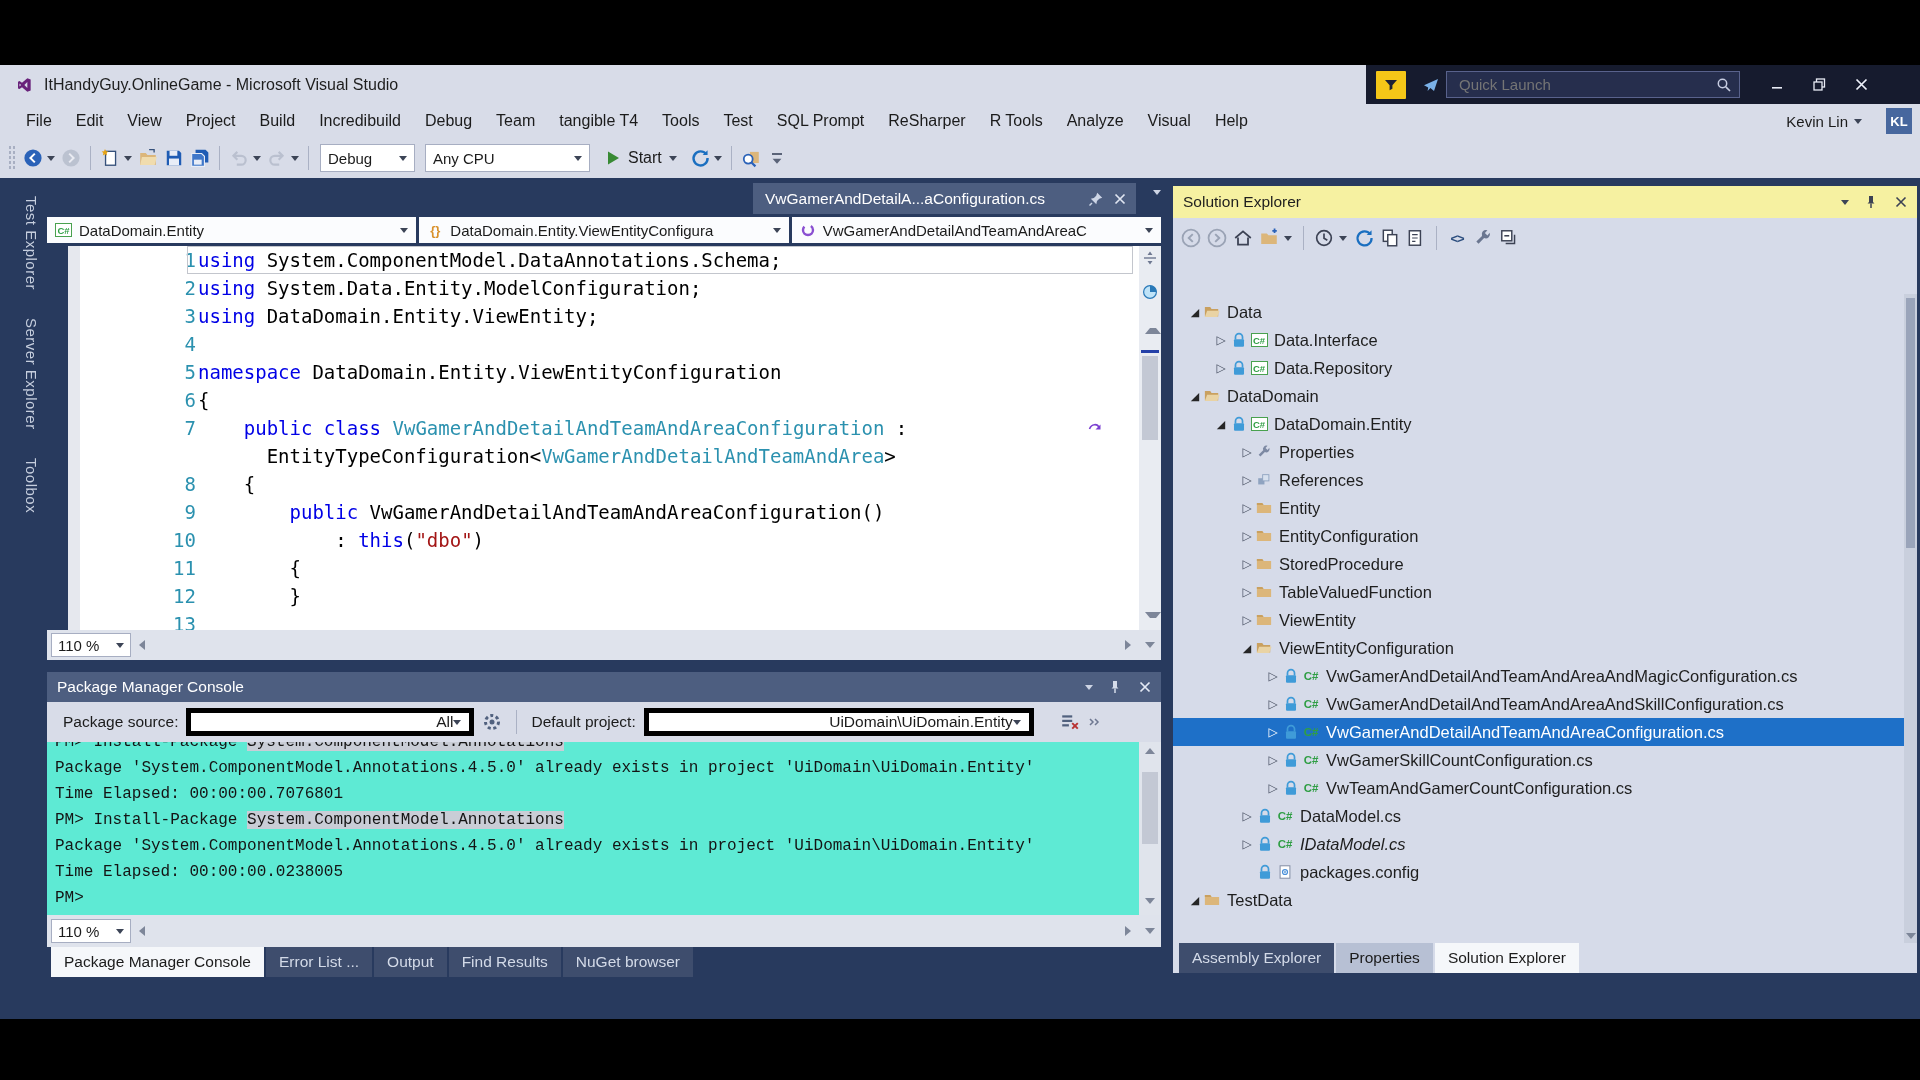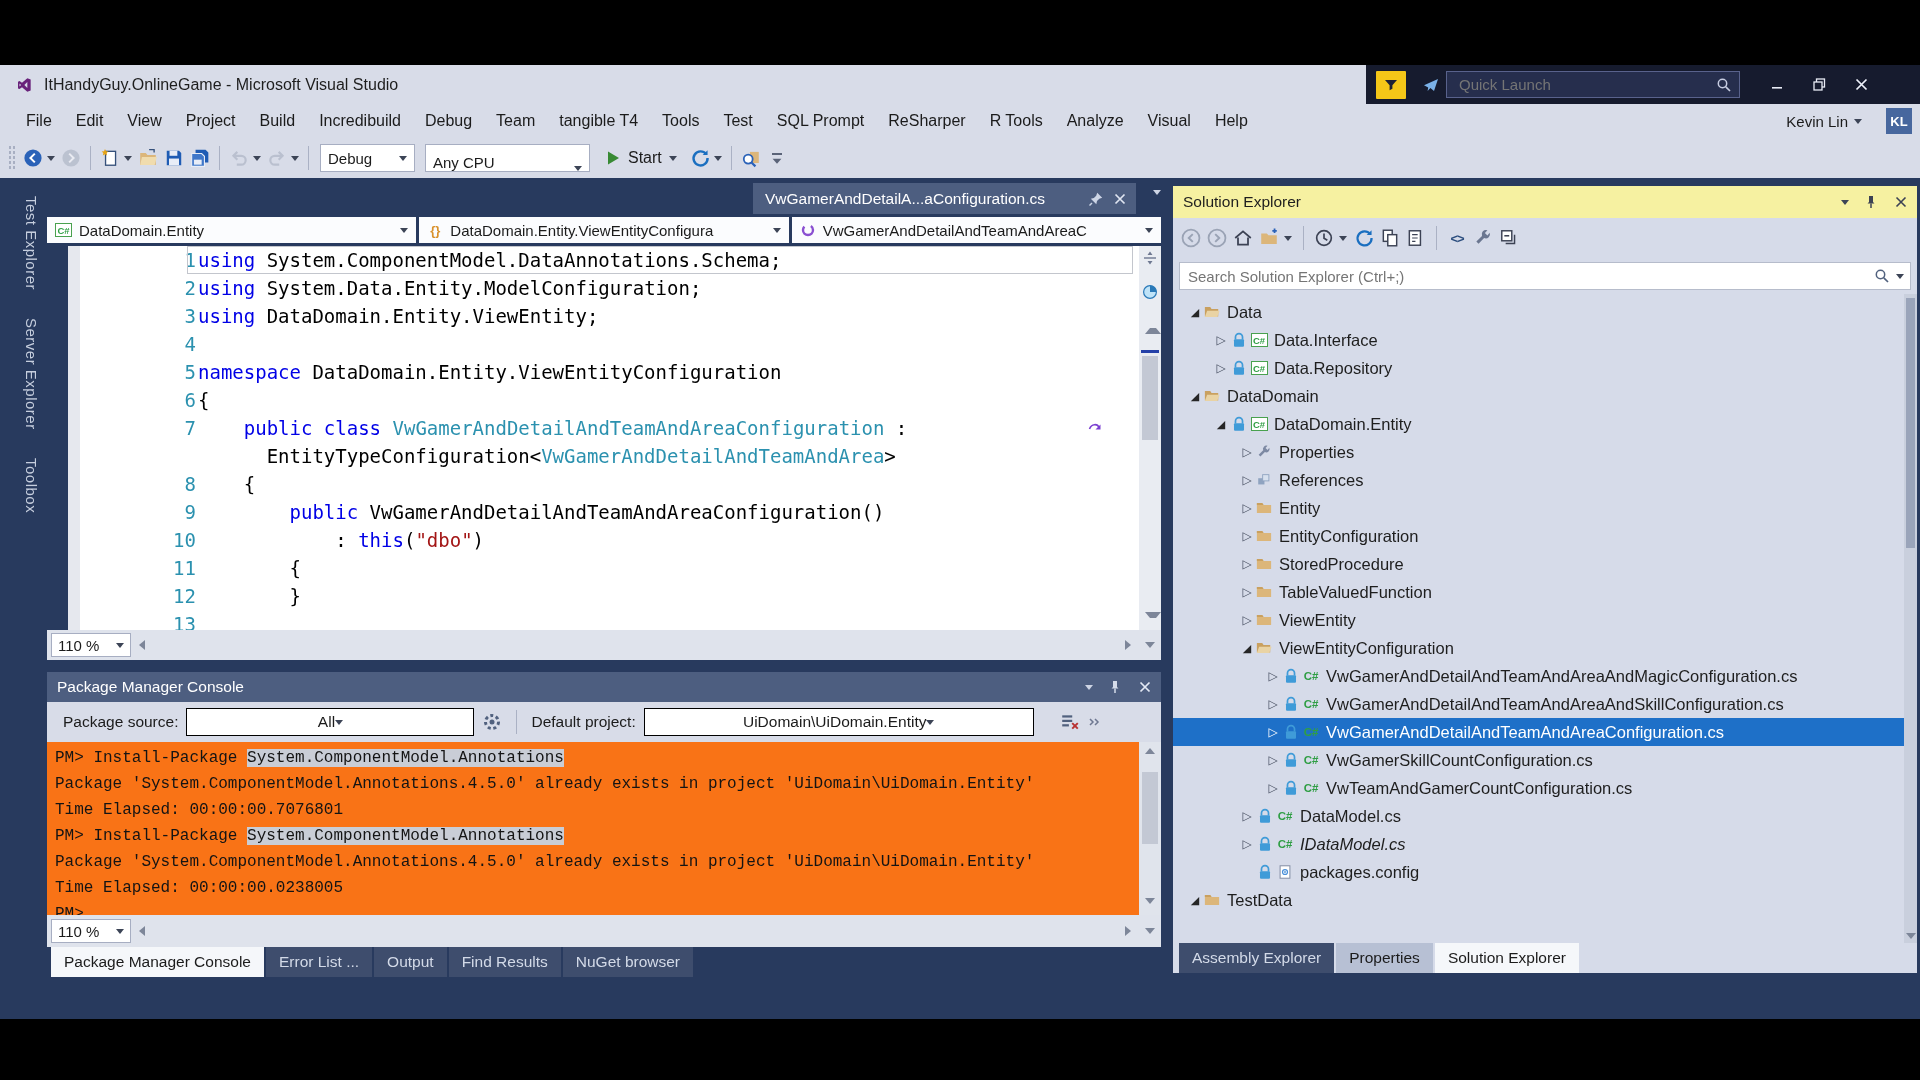--- a/index.html
+++ b/index.html
@@ -75,24 +75,24 @@
            display:flex;align-items:center;justify-content:space-between;padding:0 6px;margin-left:4px;}
   .hs-btn{width:22px;height:24px;display:flex;align-items:center;justify-content:center;}
 
   
   .pmc{position:absolute;left:47px;top:494px;width:1114px;height:305px;}
   .panel-title{position:absolute;left:0;top:0;width:100%;height:30px;background:#4d5e80;color:#fff;
                font-size:15.5px;display:flex;align-items:center;padding:0 10px;}
   .pt-icons{position:absolute;right:8px;top:0;height:100%;display:flex;align-items:center;gap:14px;color:#d5dcea;}
   .pmc-tools{position:absolute;left:0;top:30px;width:100%;height:40px;background:#d8dce8;display:flex;align-items:center;padding:0 8px;}
   .pmc-lbl{font-size:15.5px;color:#1b1b1b;margin:0 8px;}
-  .pmc-combo{height:28px;background:#fff;border:1px solid #000000;display:flex;align-items:center;
-             justify-content:center;font-size:15.5px;color:#1b1b1b;padding:0 8px;}
-  .console{position:absolute;left:0;top:70px;width:100%;height:173px;background:#f97316;overflow:hidden;
-           font-family:"Liberation Mono","DejaVu Sans Mono",monospace;font-size:16px;color:#141414;padding:16px 0 0 8px;}
+  .pmc-combo{height:28px;background:#fff;border:5px solid #000000;display:flex;align-items:center;
+             justify-content:flex-end;font-size:15.5px;color:#1b1b1b;padding:0 8px;}
+  .console{position:absolute;left:0;top:70px;width:100%;height:173px;background:#5eead4;overflow:hidden;
+           font-family:"Liberation Mono","DejaVu Sans Mono",monospace;font-size:16px;color:#141414;padding:0 0 0 8px;}
   .console .crow{height:26px;line-height:26px;white-space:pre;}
   .console .crow:first-child{margin-top:-13px;}
   .chl{background:#c9cdd6;}
   .con-vscroll{position:absolute;right:0;top:70px;width:22px;height:173px;background:#e0e4ec;}
   .pmc-hsrow{position:absolute;left:0;top:243px;width:100%;height:32px;background:#dfe3ec;display:flex;align-items:center;}
   .bottom-tabs{position:absolute;left:4px;top:275px;height:30px;display:flex;gap:2px;}
   .btab{height:30px;display:flex;align-items:center;padding:0 13px;font-size:15.5px;background:#3e4d6d;color:#d3dae8;}
   .btab.active{background:#f5f7fa;color:#1b1b1b;}
   .btab.mid{background:#b7c0d4;color:#1b1b1b;}
 
@@ -296,21 +296,21 @@
               <path d="M10.5 3.5L14 7l-3.5 3.5" stroke="#97a0b2" stroke-width="2" fill="none"></path>
             </svg>
           </span>
         </span>
         <span class="tri d chev"></span>
         <span class="tsep"></span>
         <span class="combo" style="width: 95px;">
           <span>Debug</span>
           <span class="tri d"></span>
         </span>
-        <span class="combo" style="width: 165px; align-items: flex-end;">
+        <span class="combo" style="width: 165px;">
           <span>Any CPU</span>
           <span class="tri d"></span>
         </span>
         <span class="startbtn">
           <span class="ic">
             <svg viewBox="0 0 16 16">
               <path d="M3 1.5l11 6.5-11 6.5z" fill="#388a34"></path>
             </svg>
           </span>
           <span>Start</span>
@@ -647,30 +647,20 @@
           <span class="se-tbtn">
             <span class="ic big">
               <svg viewBox="0 0 18 18">
                 <rect x="2.5" y="2.5" width="9" height="9" fill="#fff" stroke="#3c4254" stroke-width="1.3"></rect>
                 <path d="M4.8 7h4.4" stroke="#3c4254" stroke-width="1.4"></path>
                 <path d="M14 6v8h-8" stroke="#3c4254" stroke-width="1.3" fill="none"></path>
               </svg>
             </span>
           </span>
         </div>
-      <div class="se-search">
-        <input placeholder="Search Solution Explorer (Ctrl+;)" style="">
-        <span class="ic" style="margin-right:6px;color:#51617e">
-          <svg viewBox="0 0 16 16">
-              <circle cx="6.5" cy="6.5" r="4.2" stroke="currentColor" stroke-width="1.5" fill="none"></circle>
-              <path d="M9.8 9.8L14 14" stroke="currentColor" stroke-width="1.7"></path>
-            </svg>
-        </span>
-        <span class="tri d" style="margin-right:6px"></span>
-      </div>
       <div class="tree" id="tree-mount">
           <div class="trow" style="padding-left: 14px;">
             <span class="tarrow exp">◢</span>
             <span class="ticon">
               <span class="ic">
                 <svg viewBox="0 0 18 16">
                   <path d="M1 2.5h6l1.5 2H16v8.5H1z" fill="#c9a05f"></path>
                   <path d="M3.5 6.5H17.5l-2.5 7H1z" fill="#e9d3a4"></path>
                 </svg>
               </span>

